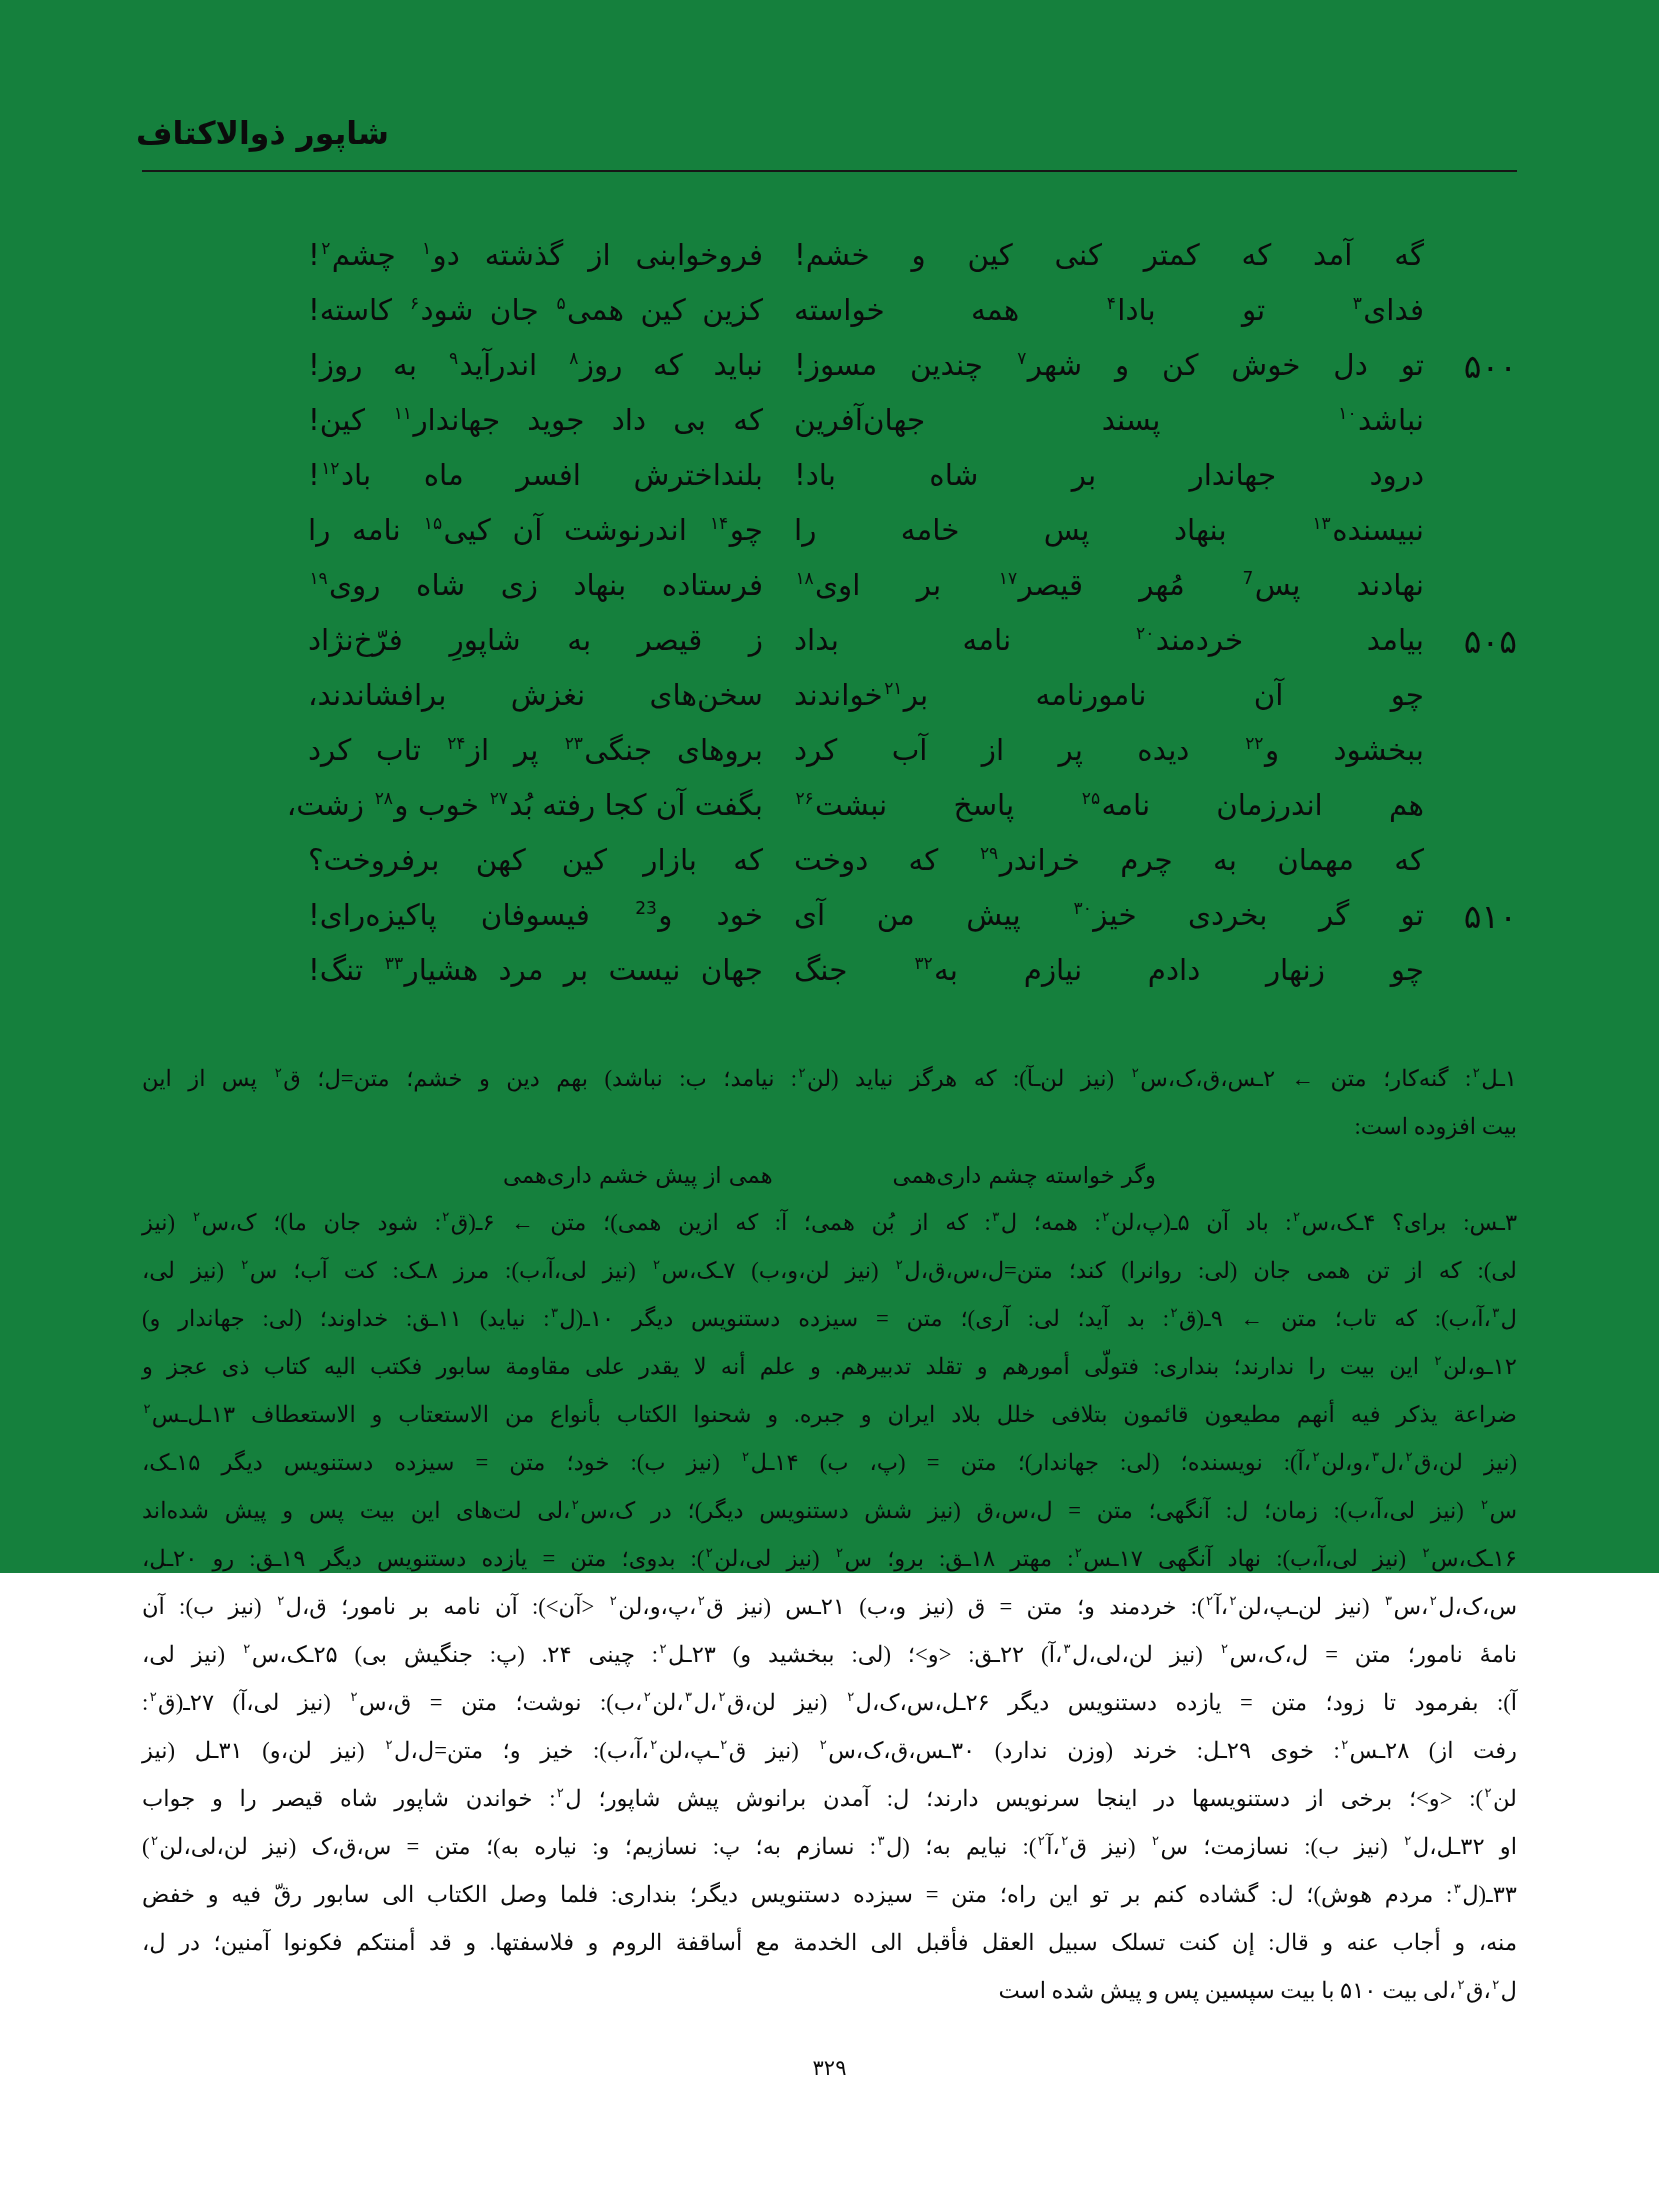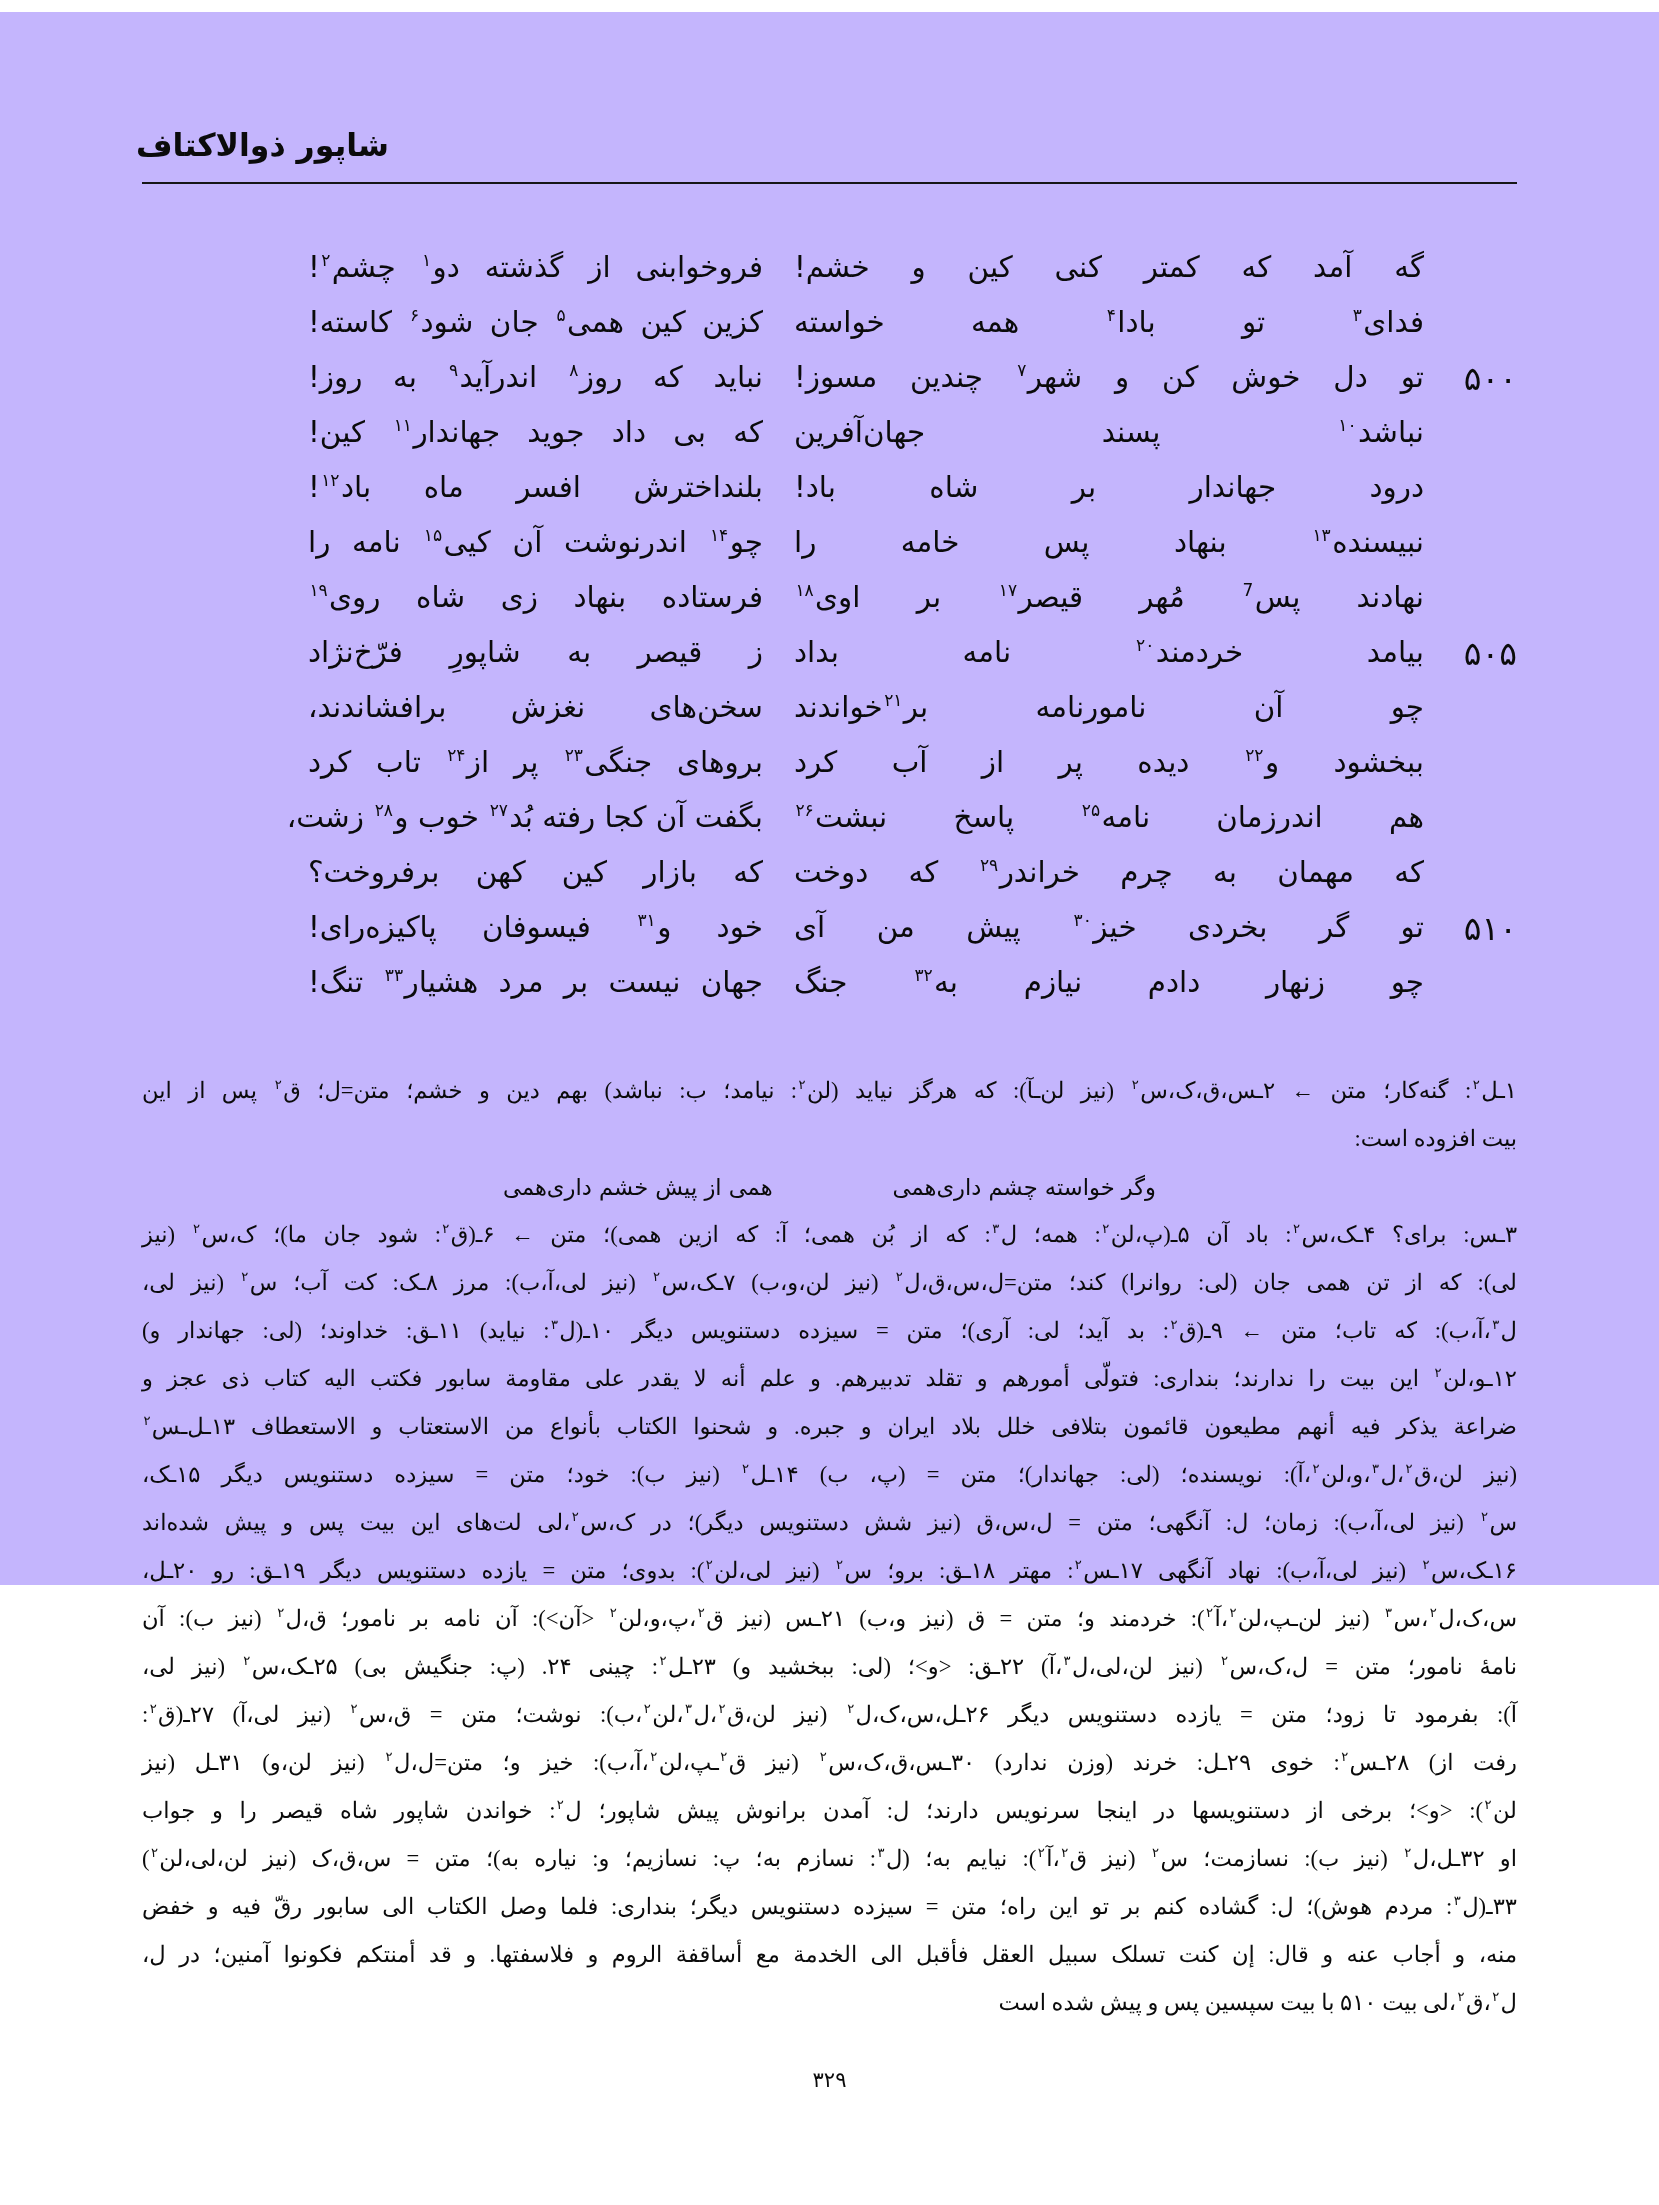--- a/index.html
+++ b/index.html
@@ -3,21 +3,21 @@
 <meta charset="utf-8">
 <style>
   html, body { margin: 0; padding: 0; overflow: hidden; }
   body {
     width: 1659px; height: 2205px;
     background: #ffffff;
     color: #0b0b0b;
     font-family: "DejaVu Sans", sans-serif;
     direction: rtl;
   }
-  .page { position: relative; width: 1659px; height: 1573px; background: #c4b5fd; margin-top: 12px; }
+  .page { position: relative; width: 1659px; height: 1573px; background: #15803d; }
 
   
   .running-title {
     position: absolute; top: 115px; left: 136px;
     font-size: 31.5px; font-weight: bold; letter-spacing: 0;
   }
   .header-rule {
     position: absolute; top: 170px; left: 142px;
     width: 1375px; height: 2.1px; background: #161616;
   }
@@ -138,21 +138,21 @@
         <div class="hemi">بگفت آن کجا رفته بُد<sup>۲۷</sup> خوب و<sup>۲۸</sup> زشت،</div>
       </div>
       <div class="verse-row">
         <div class="verse-num"></div>
         <div class="hemi">که مهمان به چرم خراندر<sup>۲۹</sup> که دوخت</div>
         <div class="hemi">که بازار کین کهن برفروخت؟</div>
       </div>
       <div class="verse-row">
         <div class="verse-num">۵۱۰</div>
         <div class="hemi">تو گر بخردی خیز<sup>۳۰</sup> پیش من آی</div>
-        <div class="hemi">خود و<sup>۳۱</sup> فیسوفان پاکیزه‌رای!</div>
+        <div class="hemi">خود و<sup>23</sup> فیسوفان پاکیزه‌رای!</div>
       </div>
       <div class="verse-row">
         <div class="verse-num"></div>
         <div class="hemi">چو زنهار دادم نیازم به<sup>۳۲</sup> جنگ</div>
         <div class="hemi">جهان نیست بر مرد هشیار<sup>۳۳</sup> تنگ!</div>
       </div>
     </main>
 
   <section class="footnotes" id="footnotes">
       <div class="fn">۱ـل<sup>۲</sup>: گنه‌کار؛ متن ← ۲ـس،ق،ک،س<sup>۲</sup> (نیز لن‌ـآ): که هرگز نیاید (لن<sup>۲</sup>: نیامد؛ ب: نباشد) بهم دین و خشم؛ متن=ل؛ ق<sup>۲</sup> پس از این</div>

